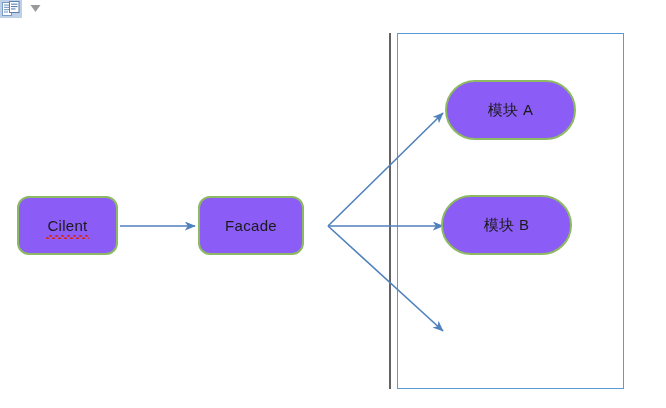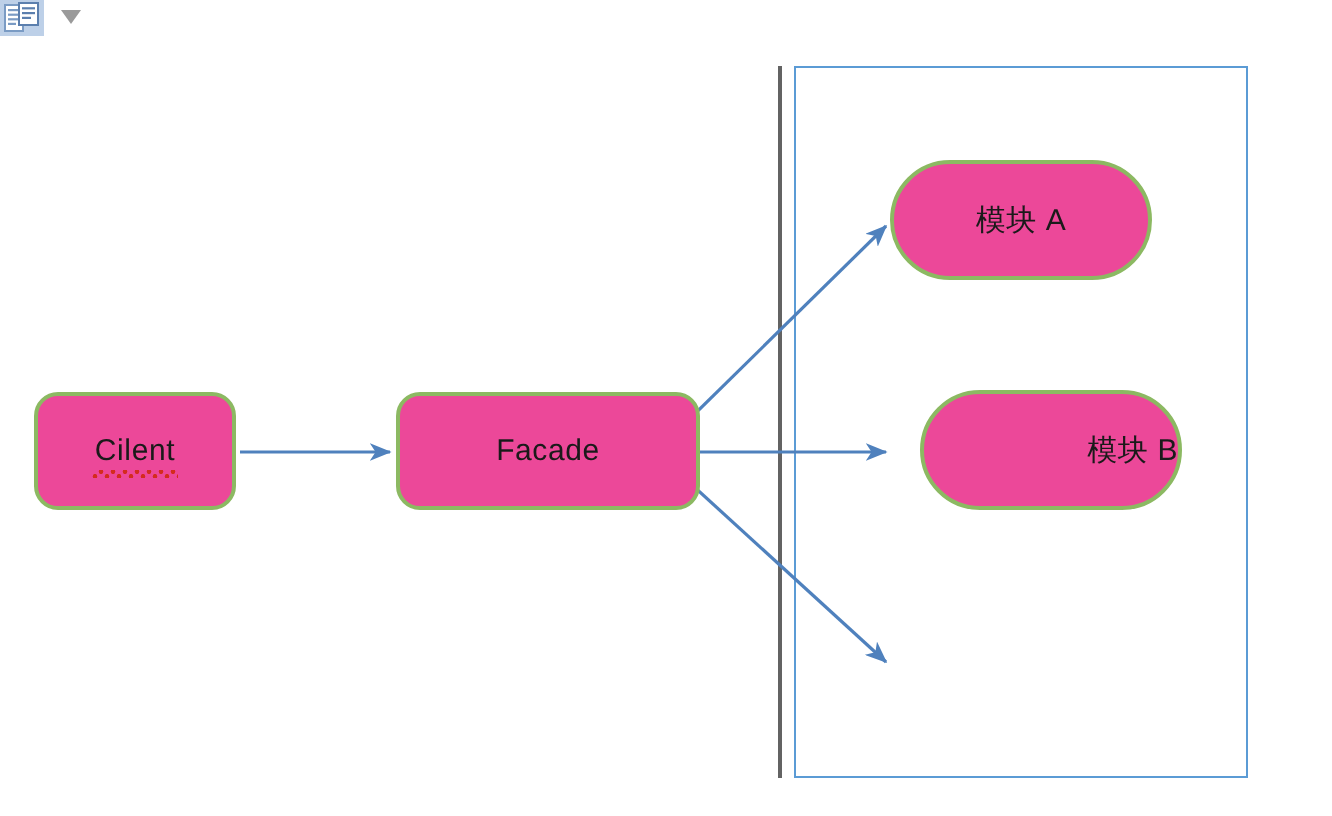--- a/index.html
+++ b/index.html
@@ -70,47 +70,47 @@
     border: 1.6px solid #5b9bd5;
     box-sizing: border-box;
     background: transparent;
   }
 
   
   .node {
     position: absolute;
     box-sizing: border-box;
     border: 2.2px solid #8cb962;
-    background: #ec4899;
+    background: #8b5cf6;
     display: flex;
     align-items: center;
     justify-content: center;
     color: #1a1a1a;
     font-size: 15px;
     letter-spacing: .3px;
     white-space: nowrap;
   }
   .node.rect {
     border-radius: 12px;
   }
   .node.pill {
     border-radius: 999px;
   }
 
   #node-client {
     left: 17px;  top: 196px;  width: 101px; height: 59px;
   }
   #node-facade {
-    left: 198px; top: 196px;  width: 152px; height: 59px;
+    left: 198px; top: 196px;  width: 106px; height: 59px;
   }
   #node-module-a {
     left: 445px; top: 80px;   width: 131px; height: 60px;
   }
   #node-module-b {
-    left: 460px; top: 195px;  width: 131px; height: 60px; justify-content: flex-end;
+    left: 441px; top: 195px;  width: 131px; height: 60px;
   }
   #node-module-c {
     left: 445px; top: 302px;  width: 131px; height: 60px;
   }
 
   
   .misspelled {
     position: relative;
     display: inline-block;
   }

